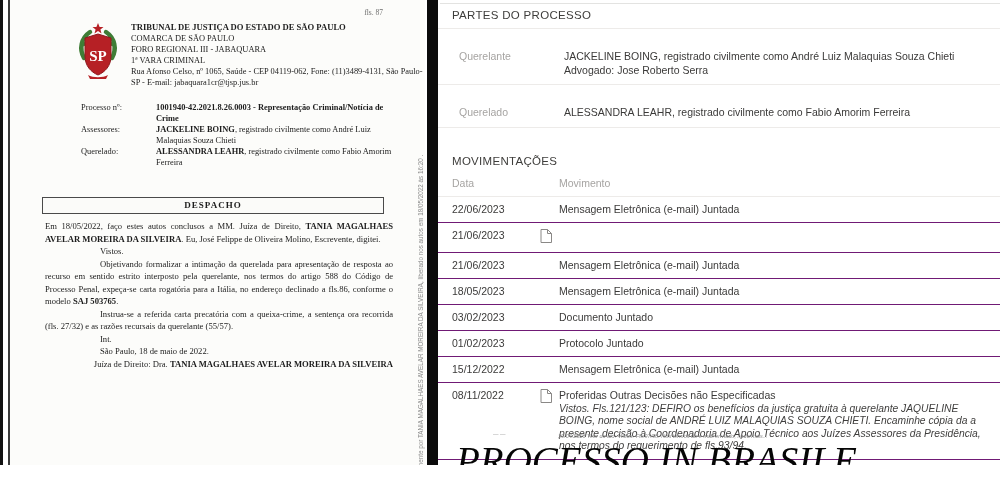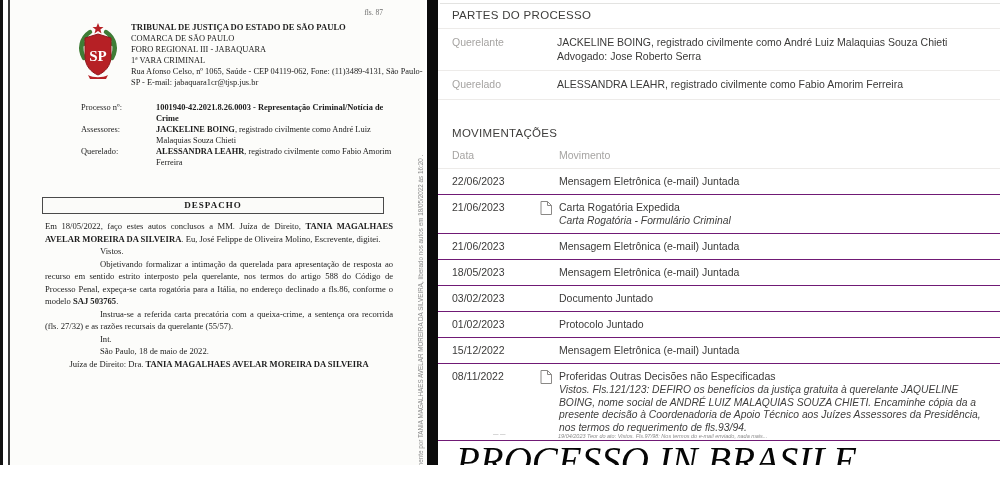--- a/index.html
+++ b/index.html
@@ -21,37 +21,37 @@
   .b { font-weight:bold; }
   .despacho-box { position:absolute; left:32px; top:197px; width:342px; border:1px solid #4a4a4a;
                   background:#fbfbf9; text-align:center; font-weight:bold; font-size:9px;
                   letter-spacing:1px; padding:2px 0 3px 0; }
   .doc-body { position:absolute; left:35px; top:220px; width:348px; font-size:8.6px; line-height:12.5px;
               text-align:justify; }
   .doc-body p { margin:0; }
   .ind { text-indent:55px; }
   .mb-lg { margin-bottom:17px; } .mb-md { margin-bottom:11px; } .mb-sm { margin-bottom:9px; }
   .mb-xl { margin-bottom:20px; }
-  .signature { text-align:center; }
+  .signature { text-align:right; }
   .stamp-vertical { position:absolute; left:417px; top:468px; width:430px;
                     transform:rotate(-90deg); transform-origin:0 0;
                     font-family:"Liberation Sans", sans-serif; font-size:6.3px; color:#8c8c8c;
                     white-space:nowrap; }
 
   
   .scan-bar { position:absolute; left:427px; top:0; width:11px; height:488px; background:#0b0b0b; }
 
   
   .right-panel { position:absolute; left:438px; top:0; width:562px; height:488px; background:#ffffff;
                  font-family:"Liberation Sans", sans-serif; color:#3b3a39; }
   .panel-topline { position:absolute; left:2px; top:3px; right:0; height:1px; background:#e3e3e1; }
   .section-title { font-size:11.5px; color:#3e3d3b; letter-spacing:0.3px; padding:9px 0 7px 14px; }
   .hline { height:1px; background:#edebe9; }
-  .partes-row { display:grid; grid-template-columns:105px 1fr; padding:7px 0 7px 14px;
-                border-bottom:1px solid #edebe9; font-size:10.5px; line-height:13.5px; }
+  .partes-row { display:grid; grid-template-columns:105px 1fr; padding:7px 0 7px 21px;
+                border-bottom:1px solid #edebe9; font-size:10.5px; line-height:13.5px;margin-top:14px; }
   .muted { color:#a6a4a2; }
   .mov-section { margin-top:18px; }
   .mov-grid { display:grid; grid-template-columns:88px 19px 1fr; padding:6px 6px 6px 14px;
               font-size:10.5px; line-height:13px; align-items:start; }
   .mov-head { color:#a6a4a2; border-bottom:1px solid #edebe9; padding-top:8px; }
   .mov-row { border-bottom:1px solid #701a75; }
   .mov-sub { font-style:italic; color:#3f3e3d; line-height:12.5px; margin-top:1px; font-size:10.3px; }
   .doc-icon { width:12px; height:14px; display:inline-block; margin-top:0px; }
   .blurred-row { position:absolute; left:120px; top:433px; font-size:5.5px; color:#8a8a8a;
                  font-style:italic; filter:blur(0.45px); white-space:nowrap; }
@@ -162,24 +162,20 @@
       </div>
 
       <div class="mov-grid mov-row">
         <div>21/06/2023</div>
         <div>
           <svg class="doc-icon" viewBox="0 0 12 14">
             <path d="M1,0.5 h6.5 l4,4 v9 h-10.5 z" fill="#ffffff" stroke="#8a8886" stroke-width="1"></path>
             <path d="M7.5,0.5 v4 h4" fill="none" stroke="#8a8886" stroke-width="1"></path>
           </svg>
         </div>
-        <div>
-          <div>Carta Rogatória Expedida</div>
-          <div class="mov-sub">Carta Rogatória - Formulário Criminal</div>
-        </div>
       </div>
 
       <div class="mov-grid mov-row">
         <div>21/06/2023</div>
         <div></div>
         <div>Mensagem Eletrônica (e-mail) Juntada</div>
       </div>
 
       <div class="mov-grid mov-row">
         <div>18/05/2023</div>

